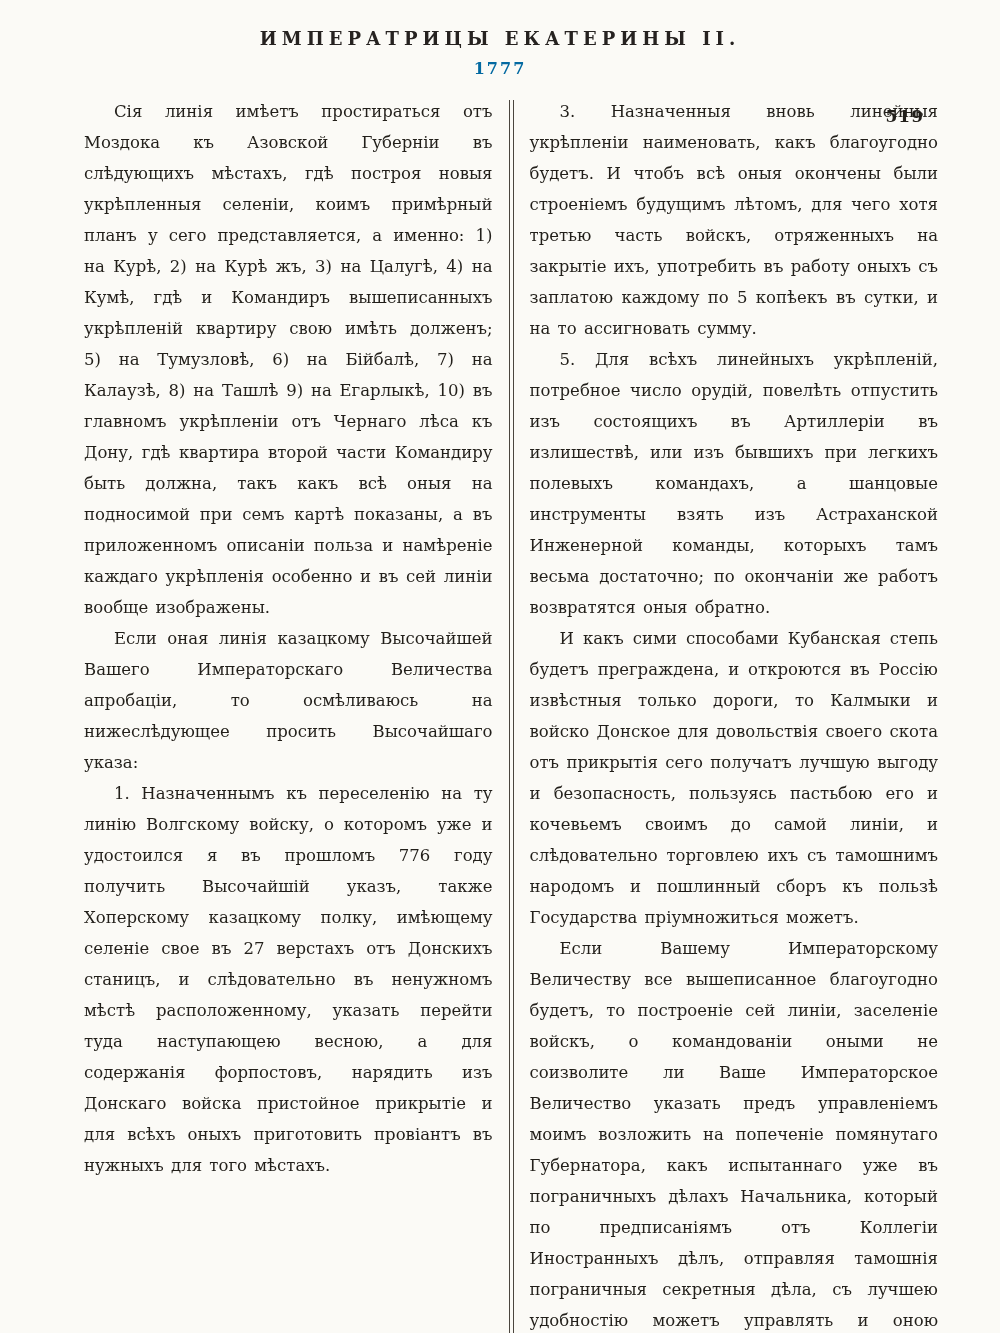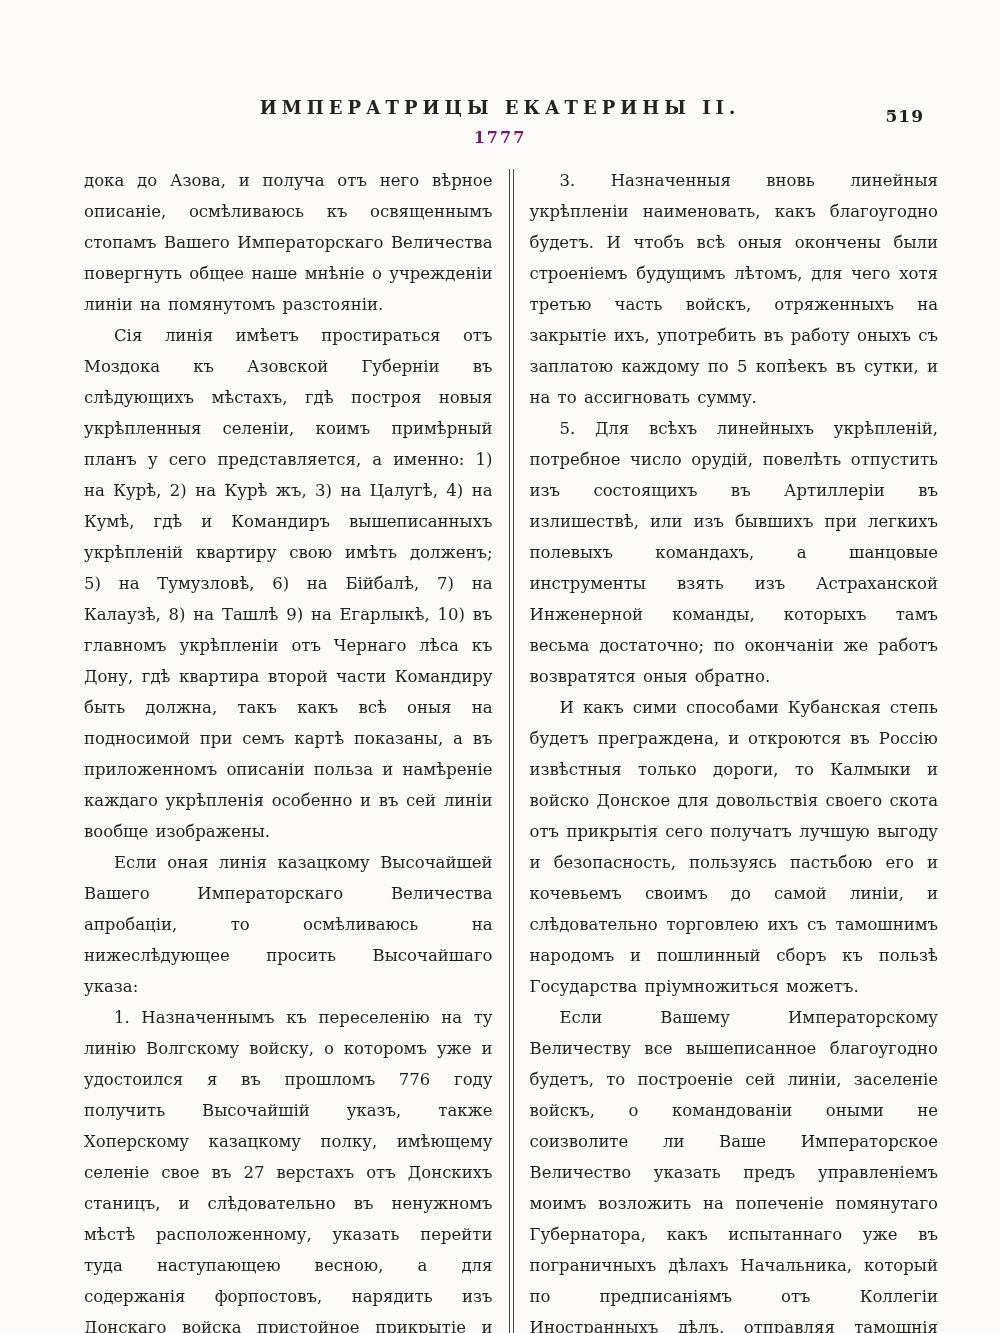--- a/index.html
+++ b/index.html
@@ -12,21 +12,21 @@
     width: 1000px;
     height: 1333px;
     box-sizing: border-box;
     background: #fbfaf6;
     color: #221f1a;
     font-family: "DejaVu Serif", serif;
     overflow: hidden;
   }
   .header {
     position: relative;
-    padding-top: 97px;
+    padding-top: 28px;
     text-align: center;
   }
   .running-title {
     font-size: 18px;
     font-weight: bold;
     letter-spacing: 5px;
     color: #262220;
   }
   .page-number {
     position: absolute;
@@ -36,21 +36,21 @@
     font-weight: bold;
     letter-spacing: 1px;
     margin-top: 34px;
   }
   .year {
     text-align: center;
     margin-top: 10px;
     font-size: 16px;
     letter-spacing: 2px;
     font-weight: bold;
-    color: #701a75;
+    color: #0369a1;
   }
   .columns {
     display: flex;
     margin: 18px 62px 0 84px;
     align-items: stretch;
   }
   .col {
     flex: 1 1 0;
     font-size: 16.5px;
     line-height: 31px;
@@ -81,21 +81,20 @@
   <div class="header">
     <span class="running-title">ИМПЕРАТРИЦЫ ЕКАТЕРИНЫ II.</span>
     <span class="page-number">519</span>
   </div>
 
   <div class="year">1777</div>
 
   <div class="columns">
 
     <div class="col col-left">
-      <p class="no-indent">дока до Азова, и получа отъ него вѣрное описаніе, осмѣливаюсь къ освященнымъ стопамъ Вашего Императорскаго Величества повергнуть общее наше мнѣніе о учрежденіи линіи на помянутомъ разстояніи.</p>
       <p>Сія линія имѣетъ простираться отъ Моздока къ Азовской Губерніи въ слѣдующихъ мѣстахъ, гдѣ построя новыя укрѣпленныя селеніи, коимъ примѣрный планъ у сего представляется, а именно: 1) на Курѣ, 2) на Курѣ жъ, 3) на Цалугѣ, 4) на Кумѣ, гдѣ и Командиръ вышеписанныхъ укрѣпленій квартиру свою имѣть долженъ; 5) на Тумузловѣ, 6) на Бійбалѣ, 7) на Калаузѣ, 8) на Ташлѣ 9) на Егарлыкѣ, 10) въ главномъ укрѣпленіи отъ Чернаго лѣса къ Дону, гдѣ квартира второй части Командиру быть должна, такъ какъ всѣ оныя на подносимой при семъ картѣ показаны, а въ приложенномъ описаніи польза и намѣреніе каждаго укрѣпленія особенно и въ сей линіи вообще изображены.</p>
       <p>Если оная линія казацкому Высочайшей Вашего Императорскаго Величества апробаціи, то осмѣливаюсь на нижеслѣдующее просить Высочайшаго указа:</p>
       <p>1. Назначеннымъ къ переселенію на ту линію Волгскому войску, о которомъ уже и удостоился я въ прошломъ 776 году получить Высочайшій указъ, также Хоперскому казацкому полку, имѣющему селеніе свое въ 27 верстахъ отъ Донскихъ станицъ, и слѣдовательно въ ненужномъ мѣстѣ расположенному, указать перейти туда наступающею весною, а для содержанія форпостовъ, нарядить изъ Донскаго войска пристойное прикрытіе и для всѣхъ оныхъ приготовить провіантъ въ нужныхъ для того мѣстахъ.</p>
 
     </div>
 
     <div class="divider"></div>
 
     <div class="col col-right">
       <p>3. Назначенныя вновь линейныя укрѣпленіи наименовать, какъ благоугодно будетъ. И чтобъ всѣ оныя окончены были строеніемъ будущимъ лѣтомъ, для чего хотя третью часть войскъ, отряженныхъ на закрытіе ихъ, употребить въ работу оныхъ съ заплатою каждому по 5 копѣекъ въ сутки, и на то ассигновать сумму.</p>

